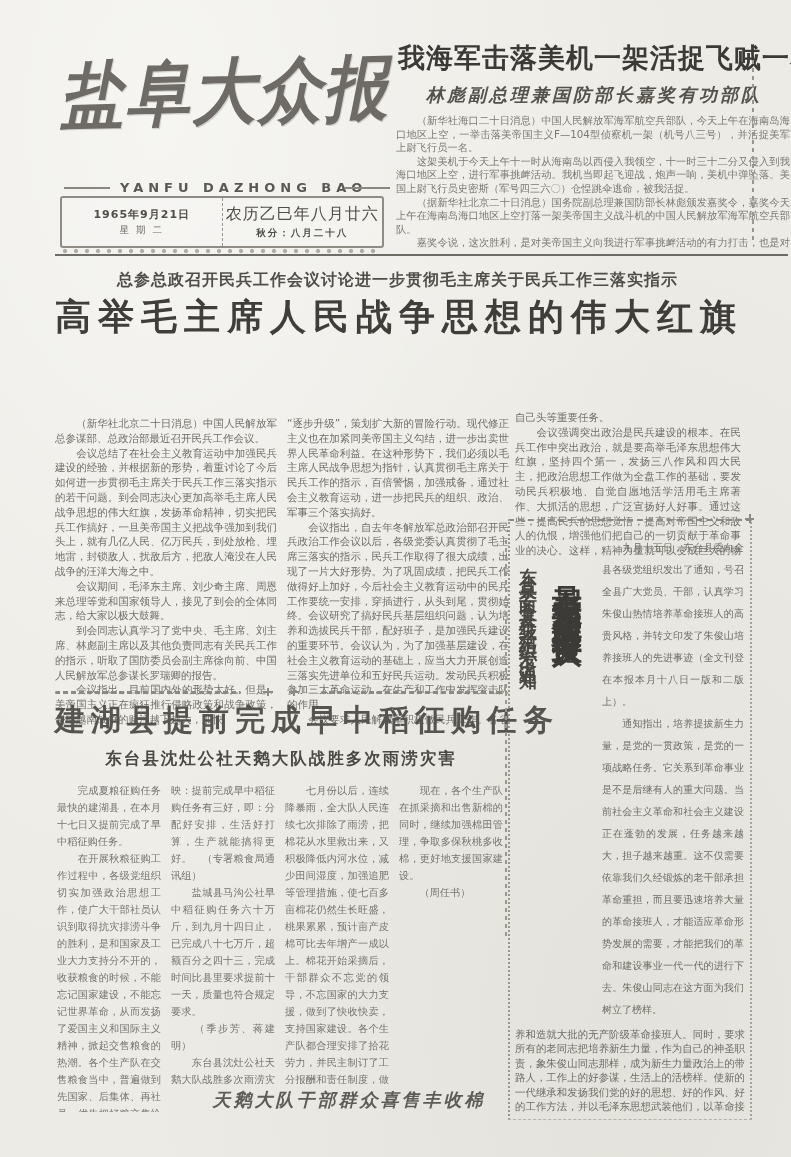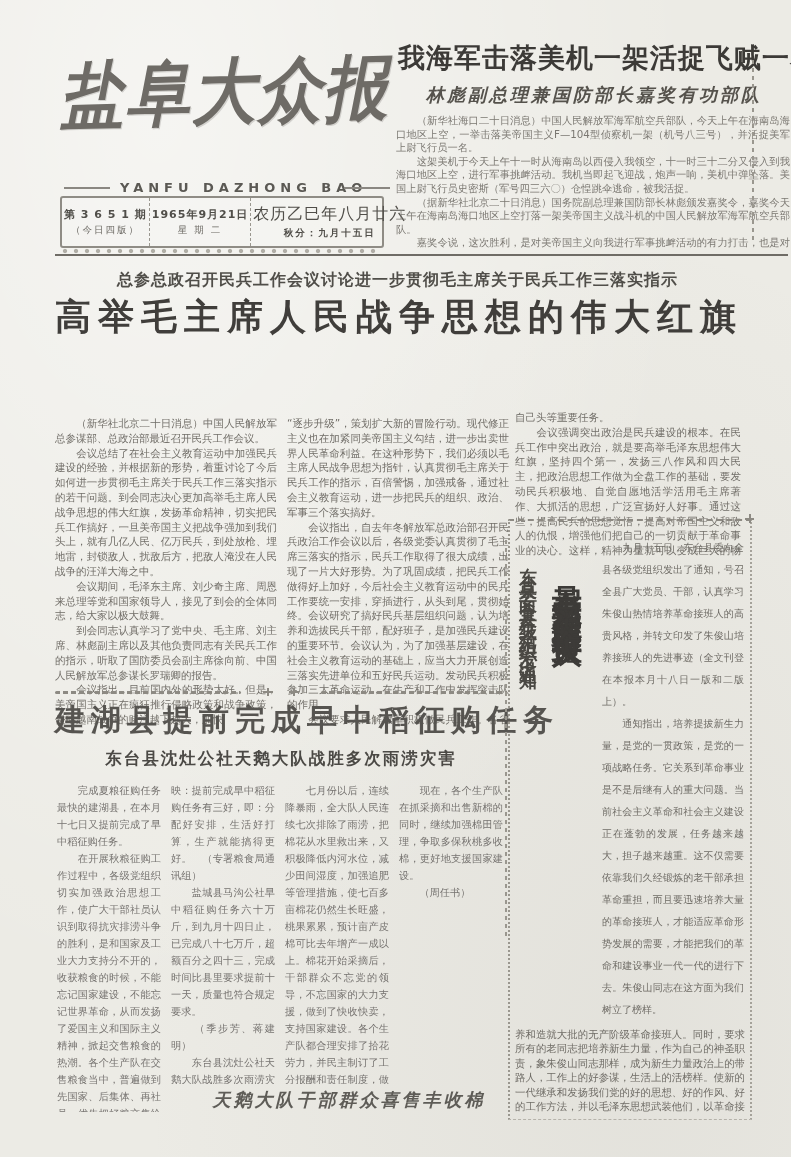--- a/index.html
+++ b/index.html
@@ -176,30 +176,26 @@
 </head>
 <body>
 
 <div class="page">
 
   <div class="masthead-title">盐阜大众报</div>
   <div class="masthead-roman">YANFU DAZHONG BAO</div>
 
   <div class="info-box">
     <div class="info-cell">
-      <div class="info-top">第 3 6 5 1 期</div>
-      <div class="info-bottom">（今日四版）</div>
-    </div>
-    <div class="info-cell">
       <div class="info-top">1965年9月21日</div>
       <div class="info-bottom">星 期 二</div>
     </div>
     <div class="info-cell">
       <div class="info-top" style="font-weight:normal;font-size:16px;">农历乙巳年八月廿六</div>
-      <div class="info-bottom" style="font-weight:bold;color:#504e49;">秋分：九月十五日</div>
+      <div class="info-bottom" style="font-weight:bold;color:#504e49;">秋分：八月二十八</div>
     </div>
   </div>
   <div class="floral-band"></div>
 
   <div class="tr-headline">我海军击落美机一架活捉飞贼一名</div>
   <div class="tr-subheadline">林彪副总理兼国防部长嘉奖有功部队</div>
   <div class="tr-body">　　（新华社海口二十日消息）中国人民解放军海军航空兵部队，今天上午在海南岛海口地区上空，一举击落美帝国主义F—104型侦察机一架（机号八三号），并活捉美军上尉飞行员一名。
 　　这架美机于今天上午十一时从海南岛以西侵入我领空，十一时三十二分又侵入到我海口地区上空，进行军事挑衅活动。我机当即起飞迎战，炮声一响，美机中弹坠落。美国上尉飞行员史密斯（军号四三六〇）仓惶跳伞逃命，被我活捉。
 　　（据新华社北京二十日消息）国务院副总理兼国防部长林彪颁发嘉奖令，嘉奖今天上午在海南岛海口地区上空打落一架美帝国主义战斗机的中国人民解放军海军航空兵部队。
 　　嘉奖令说，这次胜利，是对美帝国主义向我进行军事挑衅活动的有力打击，也是对美帝国主义在亚洲扩大战争阴谋的一次惩罚。这一胜利，再一次令人信服地证明，只要高举毛泽东思想伟大红旗，突出政治，发扬三八作风，苦练过硬本领，就一定能够经得起考验，粉碎敌人的挑衅。</div>

